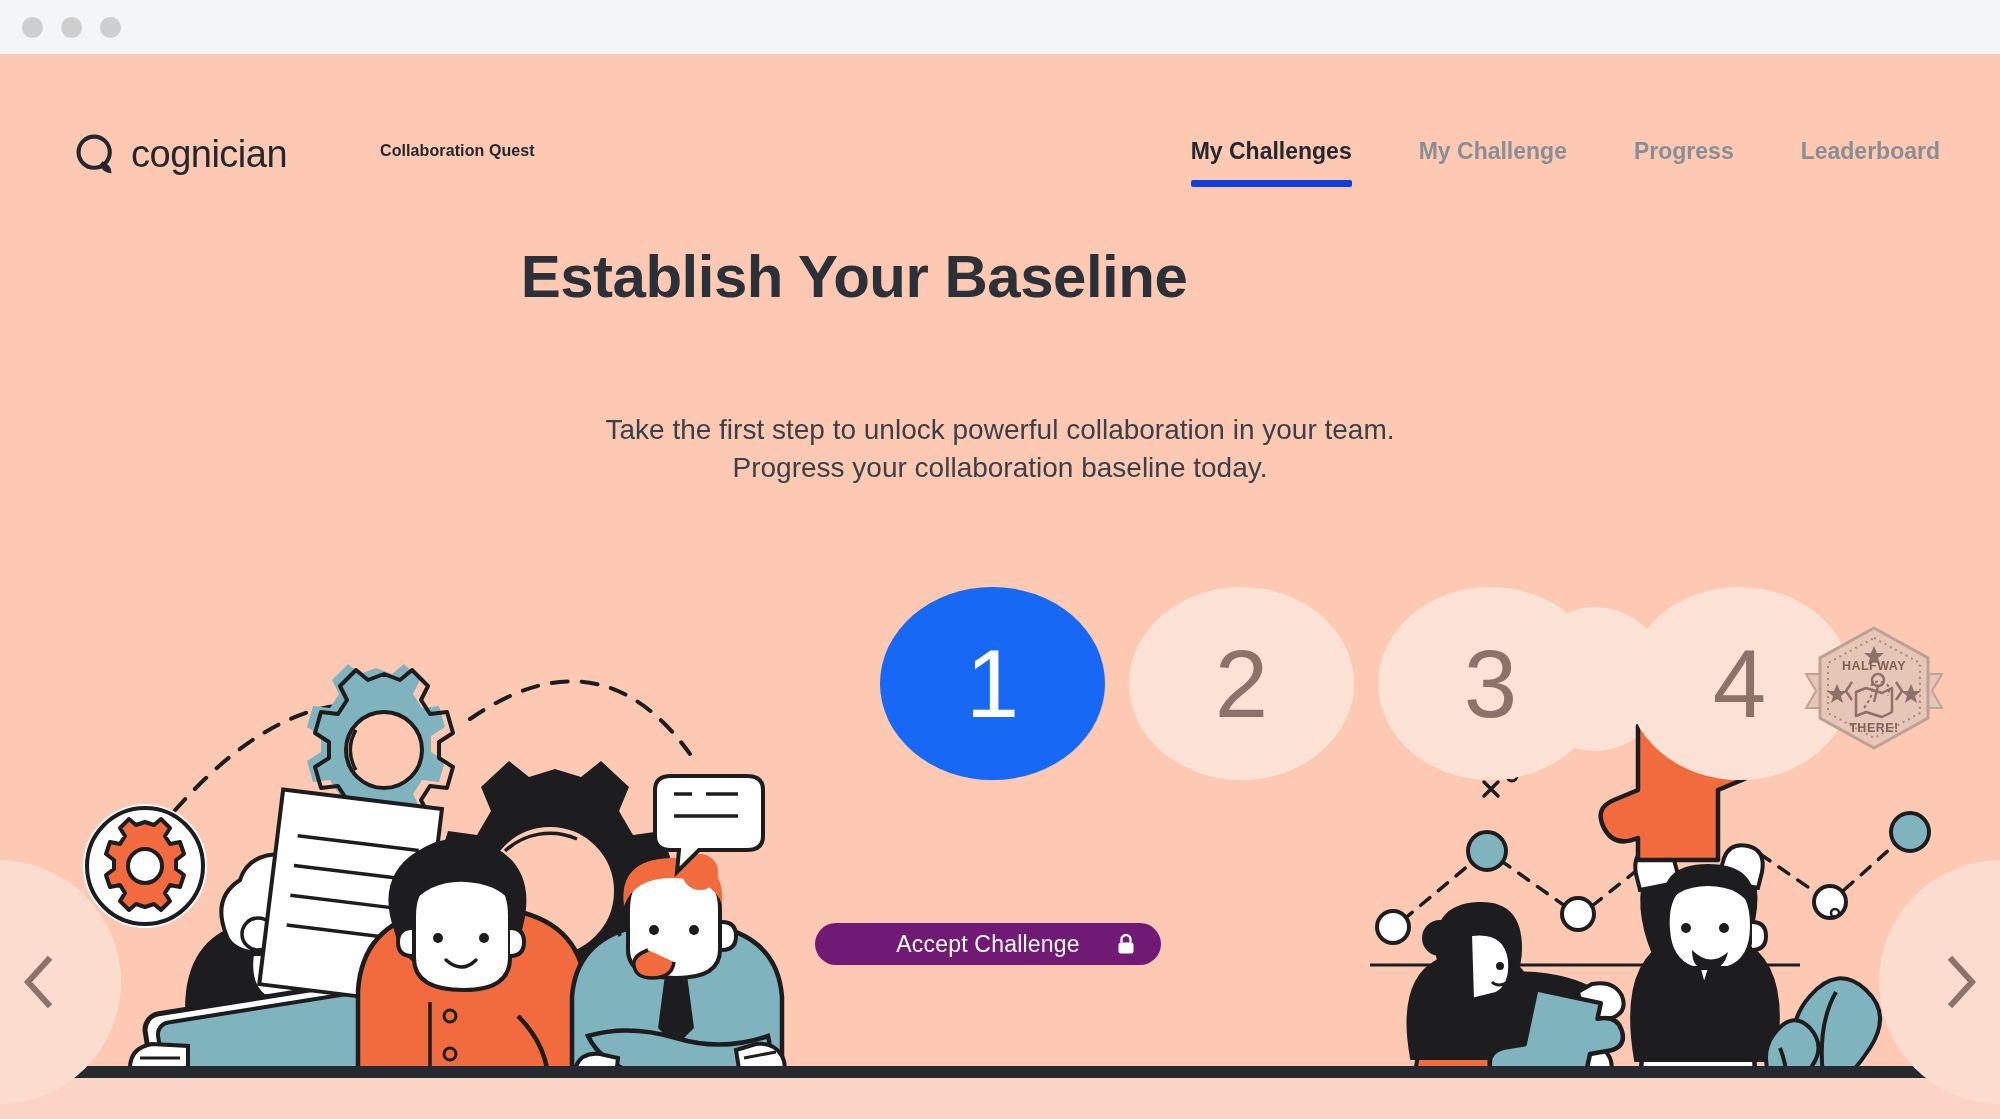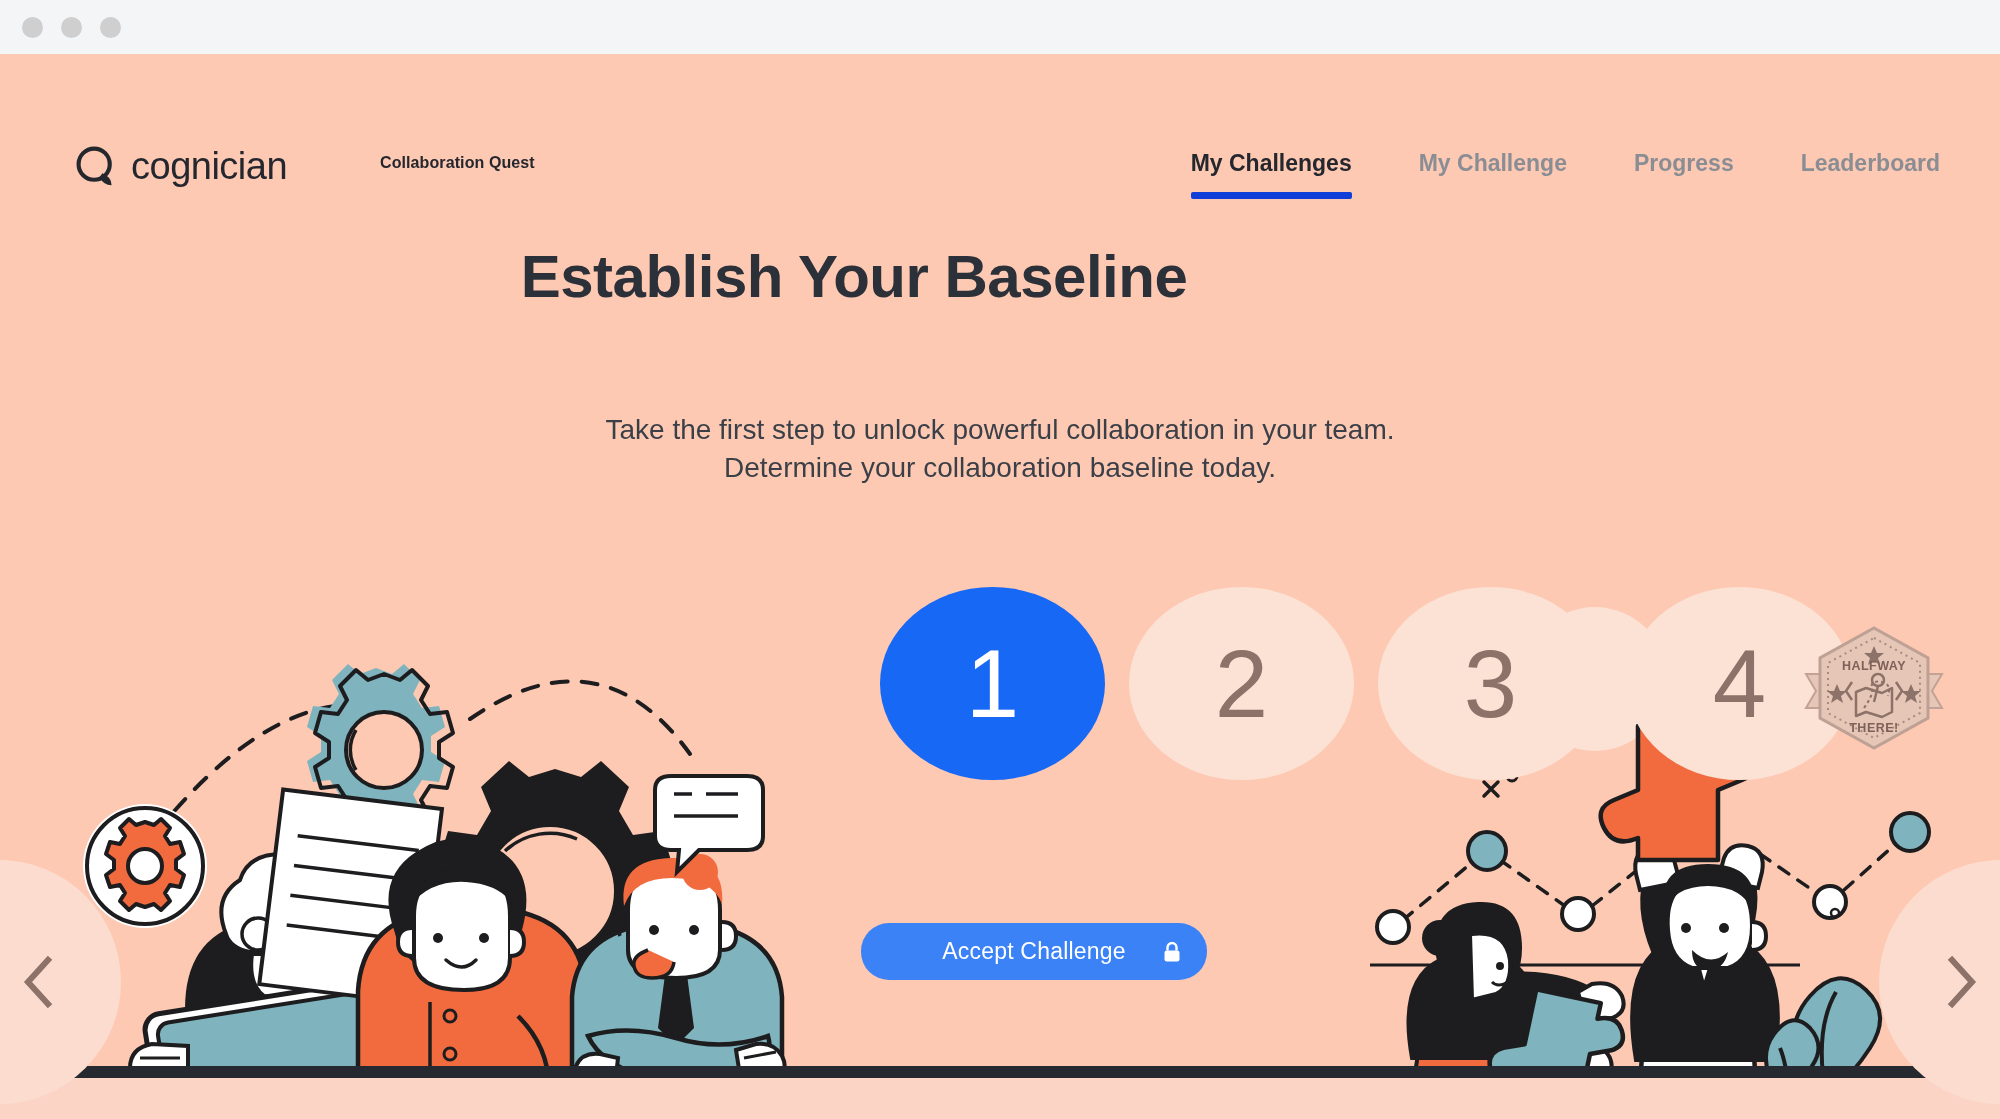--- a/index.html
+++ b/index.html
@@ -20,21 +20,21 @@
   .dot{ width:21px; height:21px; border-radius:50%; background:#cfcfcf; }
 
   
   .page{
     position:absolute; left:0; top:54px; width:2000px; height:1065px;
     background:#fdc9b2; overflow:hidden;
   }
 
   
   .header{
-    position:absolute; left:0; top:12px; width:2000px; height:108px;
+    position:absolute; left:0; top:0; width:2000px; height:108px;
   }
   .brand{
     position:absolute; left:74px; top:78px;
     display:flex; align-items:center; gap:13px;
   }
   .brand-mark{ width:44px; height:44px; display:block; }
   .brand-word{
     font-size:38px; letter-spacing:-0.5px; color:#24272e;
     font-weight:500;
   }
@@ -82,23 +82,23 @@
   .step.current{ background:#1668f5; color:#ffffff; font-weight:500; }
 
   
   .badge{
     position:absolute; left:1804px; top:570px;
     width:140px; height:128px;
   }
 
   
   .accept-btn{
-    position:absolute; left:861px; top:869px;
-    width:346px; height:57px; border-radius:28px;
-    background:#3b82f6; border:none;
+    position:absolute; left:815px; top:869px;
+    width:346px; height:42px; border-radius:28px;
+    background:#701a75; border:none;
     display:flex; align-items:center; justify-content:center;
     cursor:pointer;
   }
   .accept-label{
     font-size:23px; color:#ffffff; font-weight:500; letter-spacing:0.2px;
   }
   .lock-icon{
     position:absolute; right:26px; top:50%; transform:translateY(-50%);
     width:18px; height:21px;
   }
@@ -397,21 +397,21 @@
       <span class="nav-item active">My Challenges</span>
       <span class="nav-item">My Challenge</span>
       <span class="nav-item">Progress</span>
       <span class="nav-item">Leaderboard</span>
     </nav>
   </div>
 
   <h1 class="hero-title">Establish Your Baseline</h1>
   <p class="hero-sub">
     <span>Take the first step to unlock powerful collaboration in your team.</span><br>
-    <span>Determine your collaboration baseline today.</span>
+    <span>Progress your collaboration baseline today.</span>
   </p>
 
   <div class="steps">
     <div class="step current">1</div>
     <div class="step">2</div>
     <div class="step">3</div>
     <div class="step">4</div>
   </div>
 
   <svg class="badge" viewBox="0 0 140 128" xmlns="http://www.w3.org/2000/svg">

